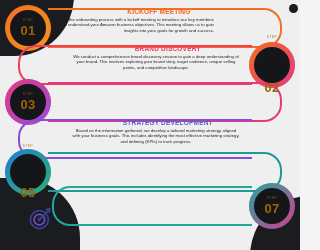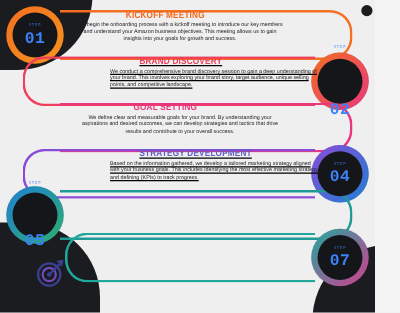--- a/index.html
+++ b/index.html
@@ -38,28 +38,28 @@
     box-shadow:0 0 0 3px rgba(0,0,0,.25);
   }
   .circ .ring{
     position:absolute;inset:-3px;border-radius:50%;
     z-index:0;
   }
   .circ .inner{
     position:absolute;inset:2px;border-radius:50%;
     background:#15161a;z-index:1;
   }
-  .circ .lbl,.circ .num{position:relative;z-index:2;color:#3b82f6;text-align:left;line-height:1;font-family:Liberation Mono, monospace;}
+  .circ .lbl,.circ .num{position:relative;z-index:2;color:#a16207;text-align:left;line-height:1;}
   .circ .lbl{font-size:3.2px;letter-spacing:.6px;opacity:.85;margin-bottom:1px;}
   .circ .num{font-size:13px;font-weight:bold;letter-spacing:.3px;}
 
   
   .txt{position:absolute;top:-1px;width:168px;}
-  .txt.left{left:60px;text-align:center;}
-  .txt.right{right:44px;text-align:left;text-decoration:underline;}
+  .txt.left{left:46px;text-align:right;}
+  .txt.right{right:60px;text-align:center;}
   .ttl{
     font-size:7.6px;font-weight:bold;letter-spacing:.2px;
     line-height:9px;margin:0 0 1px 0;
     transform:scaleX(.86);
   }
   .txt.left .ttl{transform-origin:left center;}
   .txt.right .ttl{transform-origin:right center;}
   .bdy{
     font-size:4.3px;line-height:5.3px;color:#1d1e22;margin:0;
   }
@@ -103,34 +103,30 @@
       <div class="num">02</div>
     </div>
     <div class="txt right">
       <div class="ttl" style="color:#ef3f5c;">BRAND DISCOVERY</div>
       <div class="bdy">We conduct a comprehensive brand discovery session to gain a deep understanding of your brand. This involves exploring your brand story, target audience, unique selling points, and competitive landscape.</div>
     </div>
   </div>
 
   <div class="row r3">
     <div class="rail rail-l" style="border-color:#e8367f;"></div>
-    <div class="txt left">
-      <div class="ttl" style="color:#e8367f;">GOAL SETTING</div>
-      <div class="bdy">We define clear and measurable goals for your brand. By understanding your aspirations and desired outcomes, we can develop strategies and tactics that drive results and contribute to your overall success.</div>
+    <div class="circ" style="left:8px;top:0;">
+      <div class="ring" style="background:linear-gradient(135deg,#e8367f,#9b4ddb);"></div>
+      <div class="inner"></div>
+      <div class="lbl">STEP</div>
+      <div class="num">03</div>
     </div>
   </div>
 
   <div class="row r4">
     <div class="rail rail-r" style="border-color:#8a4bd8;"></div>
-    <div class="circ" style="right:8px;top:0;">
-      <div class="ring" style="background:linear-gradient(135deg,#8a4bd8,#1e7fd4);"></div>
-      <div class="inner"></div>
-      <div class="lbl">STEP</div>
-      <div class="num">04</div>
-    </div>
     <div class="txt right">
       <div class="ttl" style="color:#5b5fc9;">STRATEGY DEVELOPMENT</div>
       <div class="bdy">Based on the information gathered, we develop a tailored marketing strategy aligned with your business goals. This includes identifying the most effective marketing strategy, and defining (KPIs) to track progress.</div>
     </div>
   </div>
 
   <div class="row r5">
     <div class="rail rail-l" style="border-color:#1f9a94;"></div>
     <div class="circ" style="left:8px;top:0;gap:36px;">
       <div class="ring" style="background:linear-gradient(135deg,#1e7fd4,#2fae6e);"></div>

